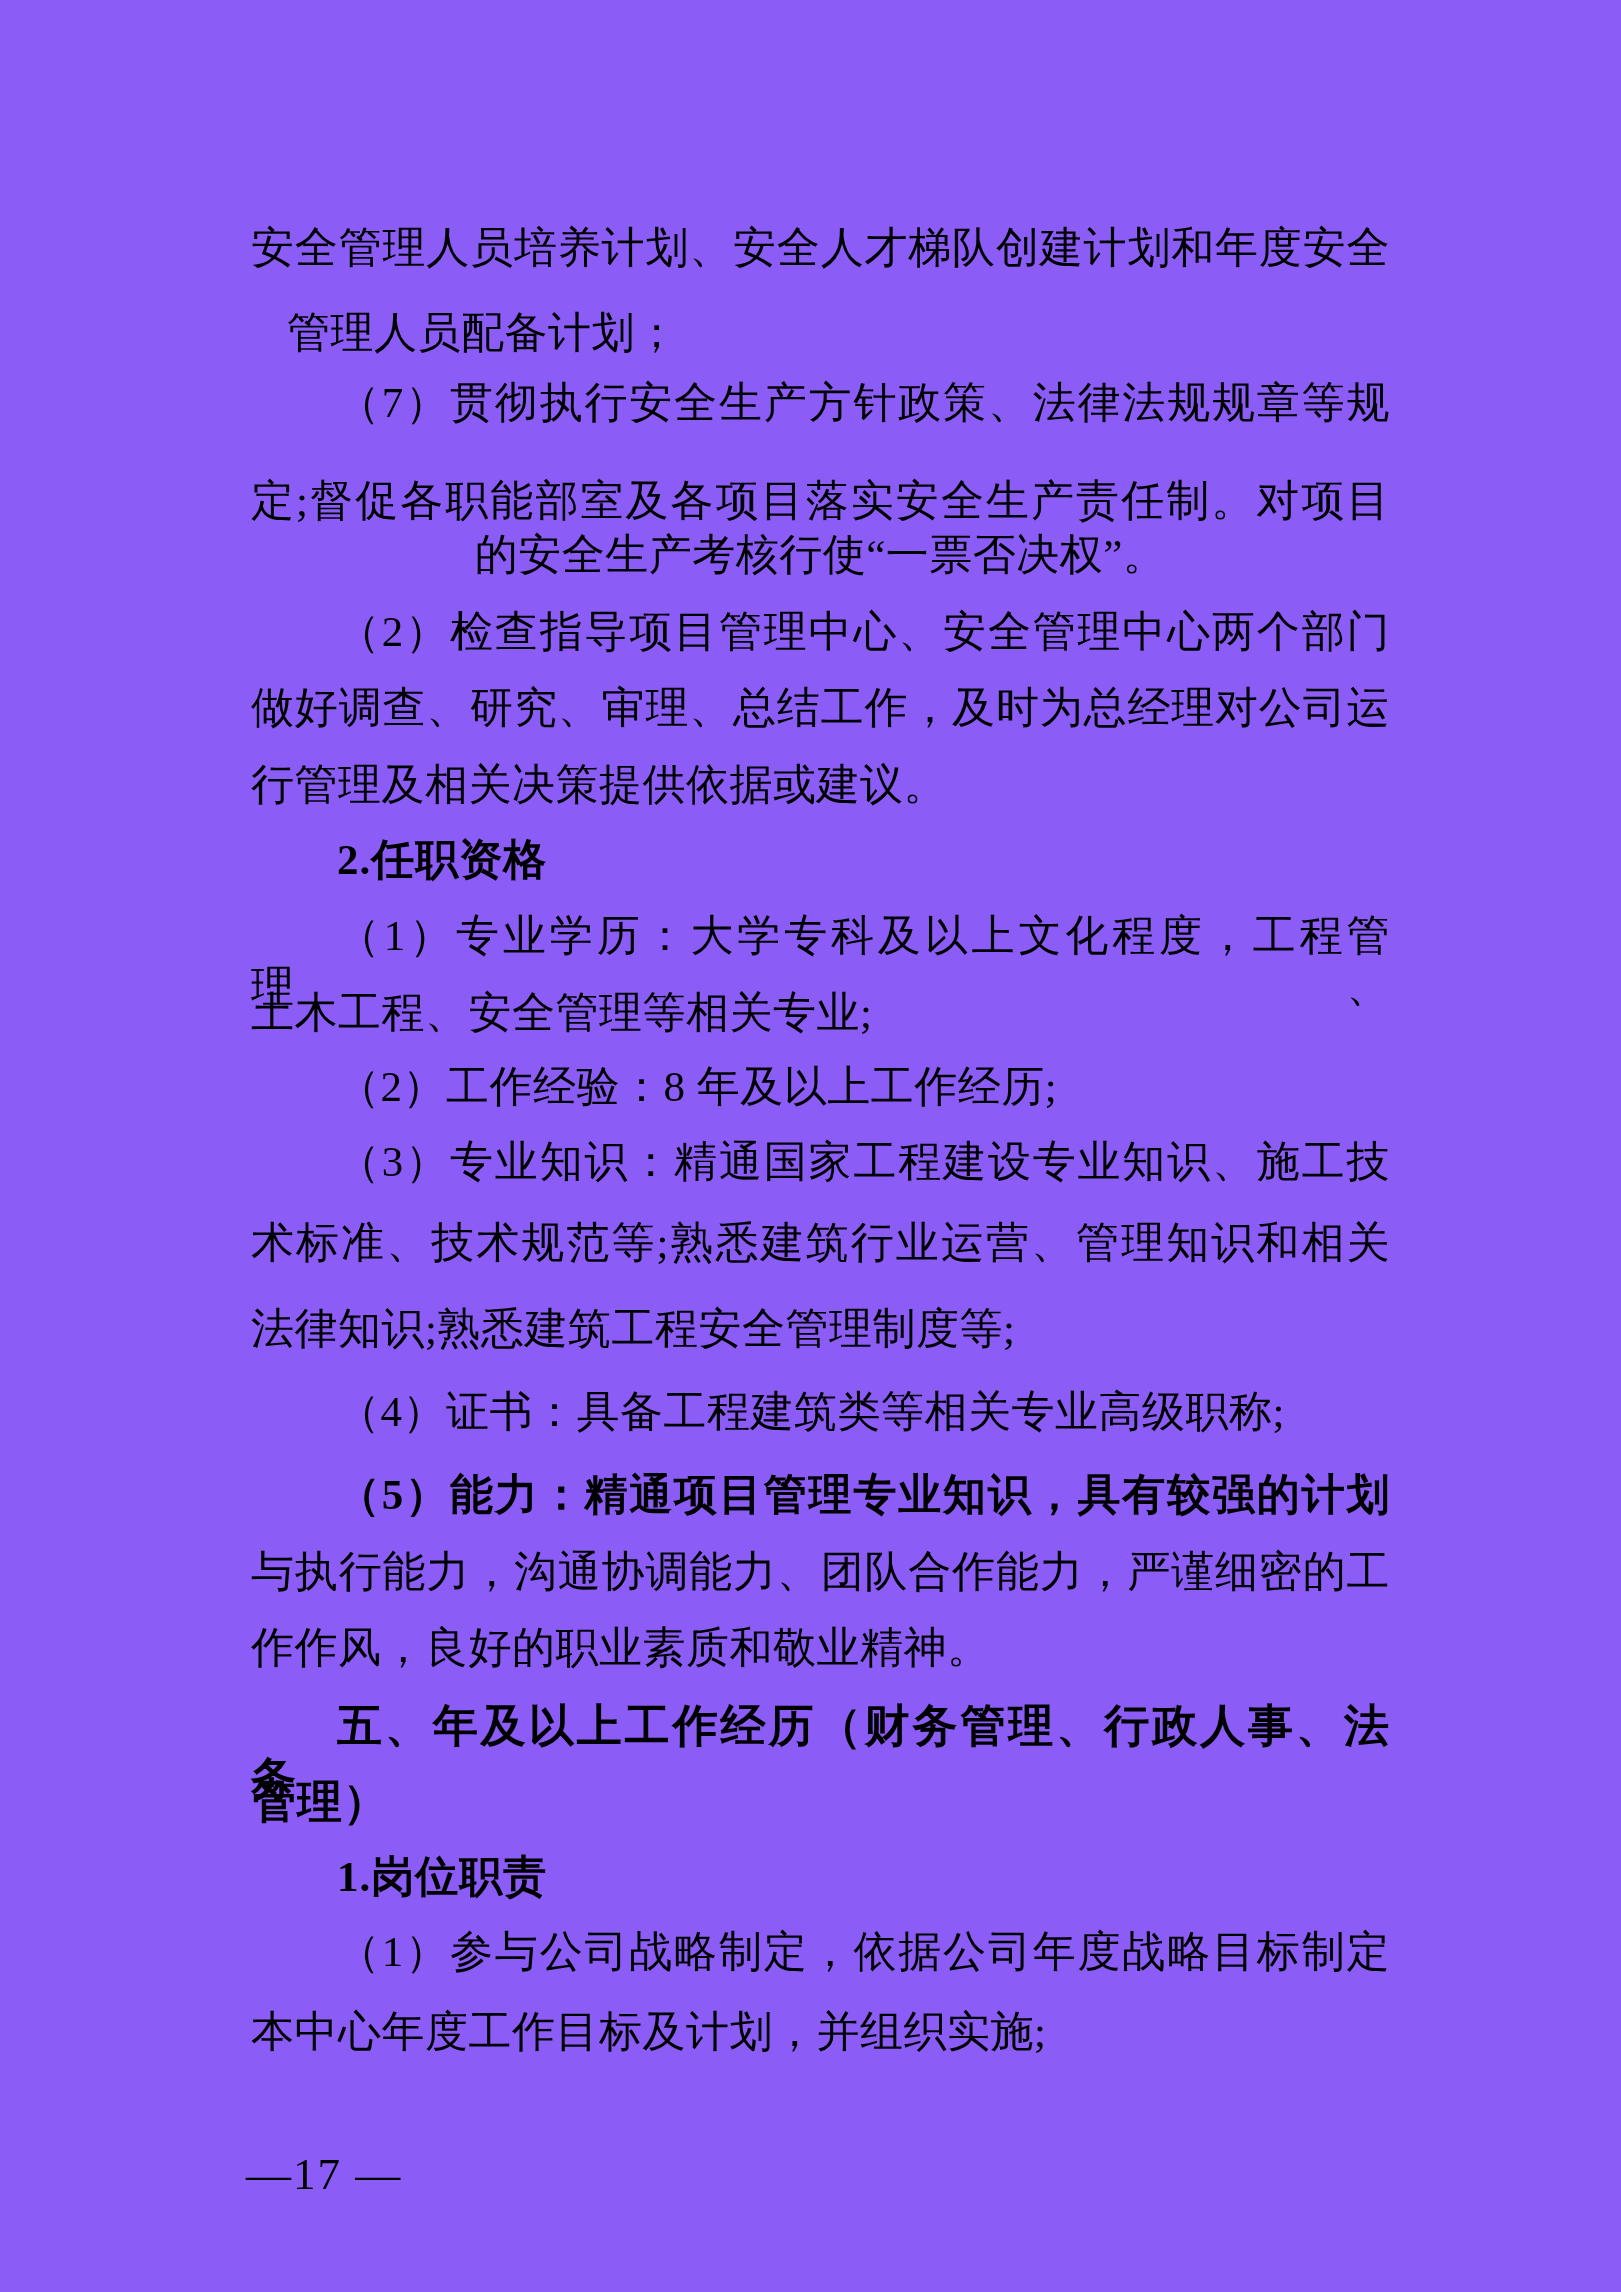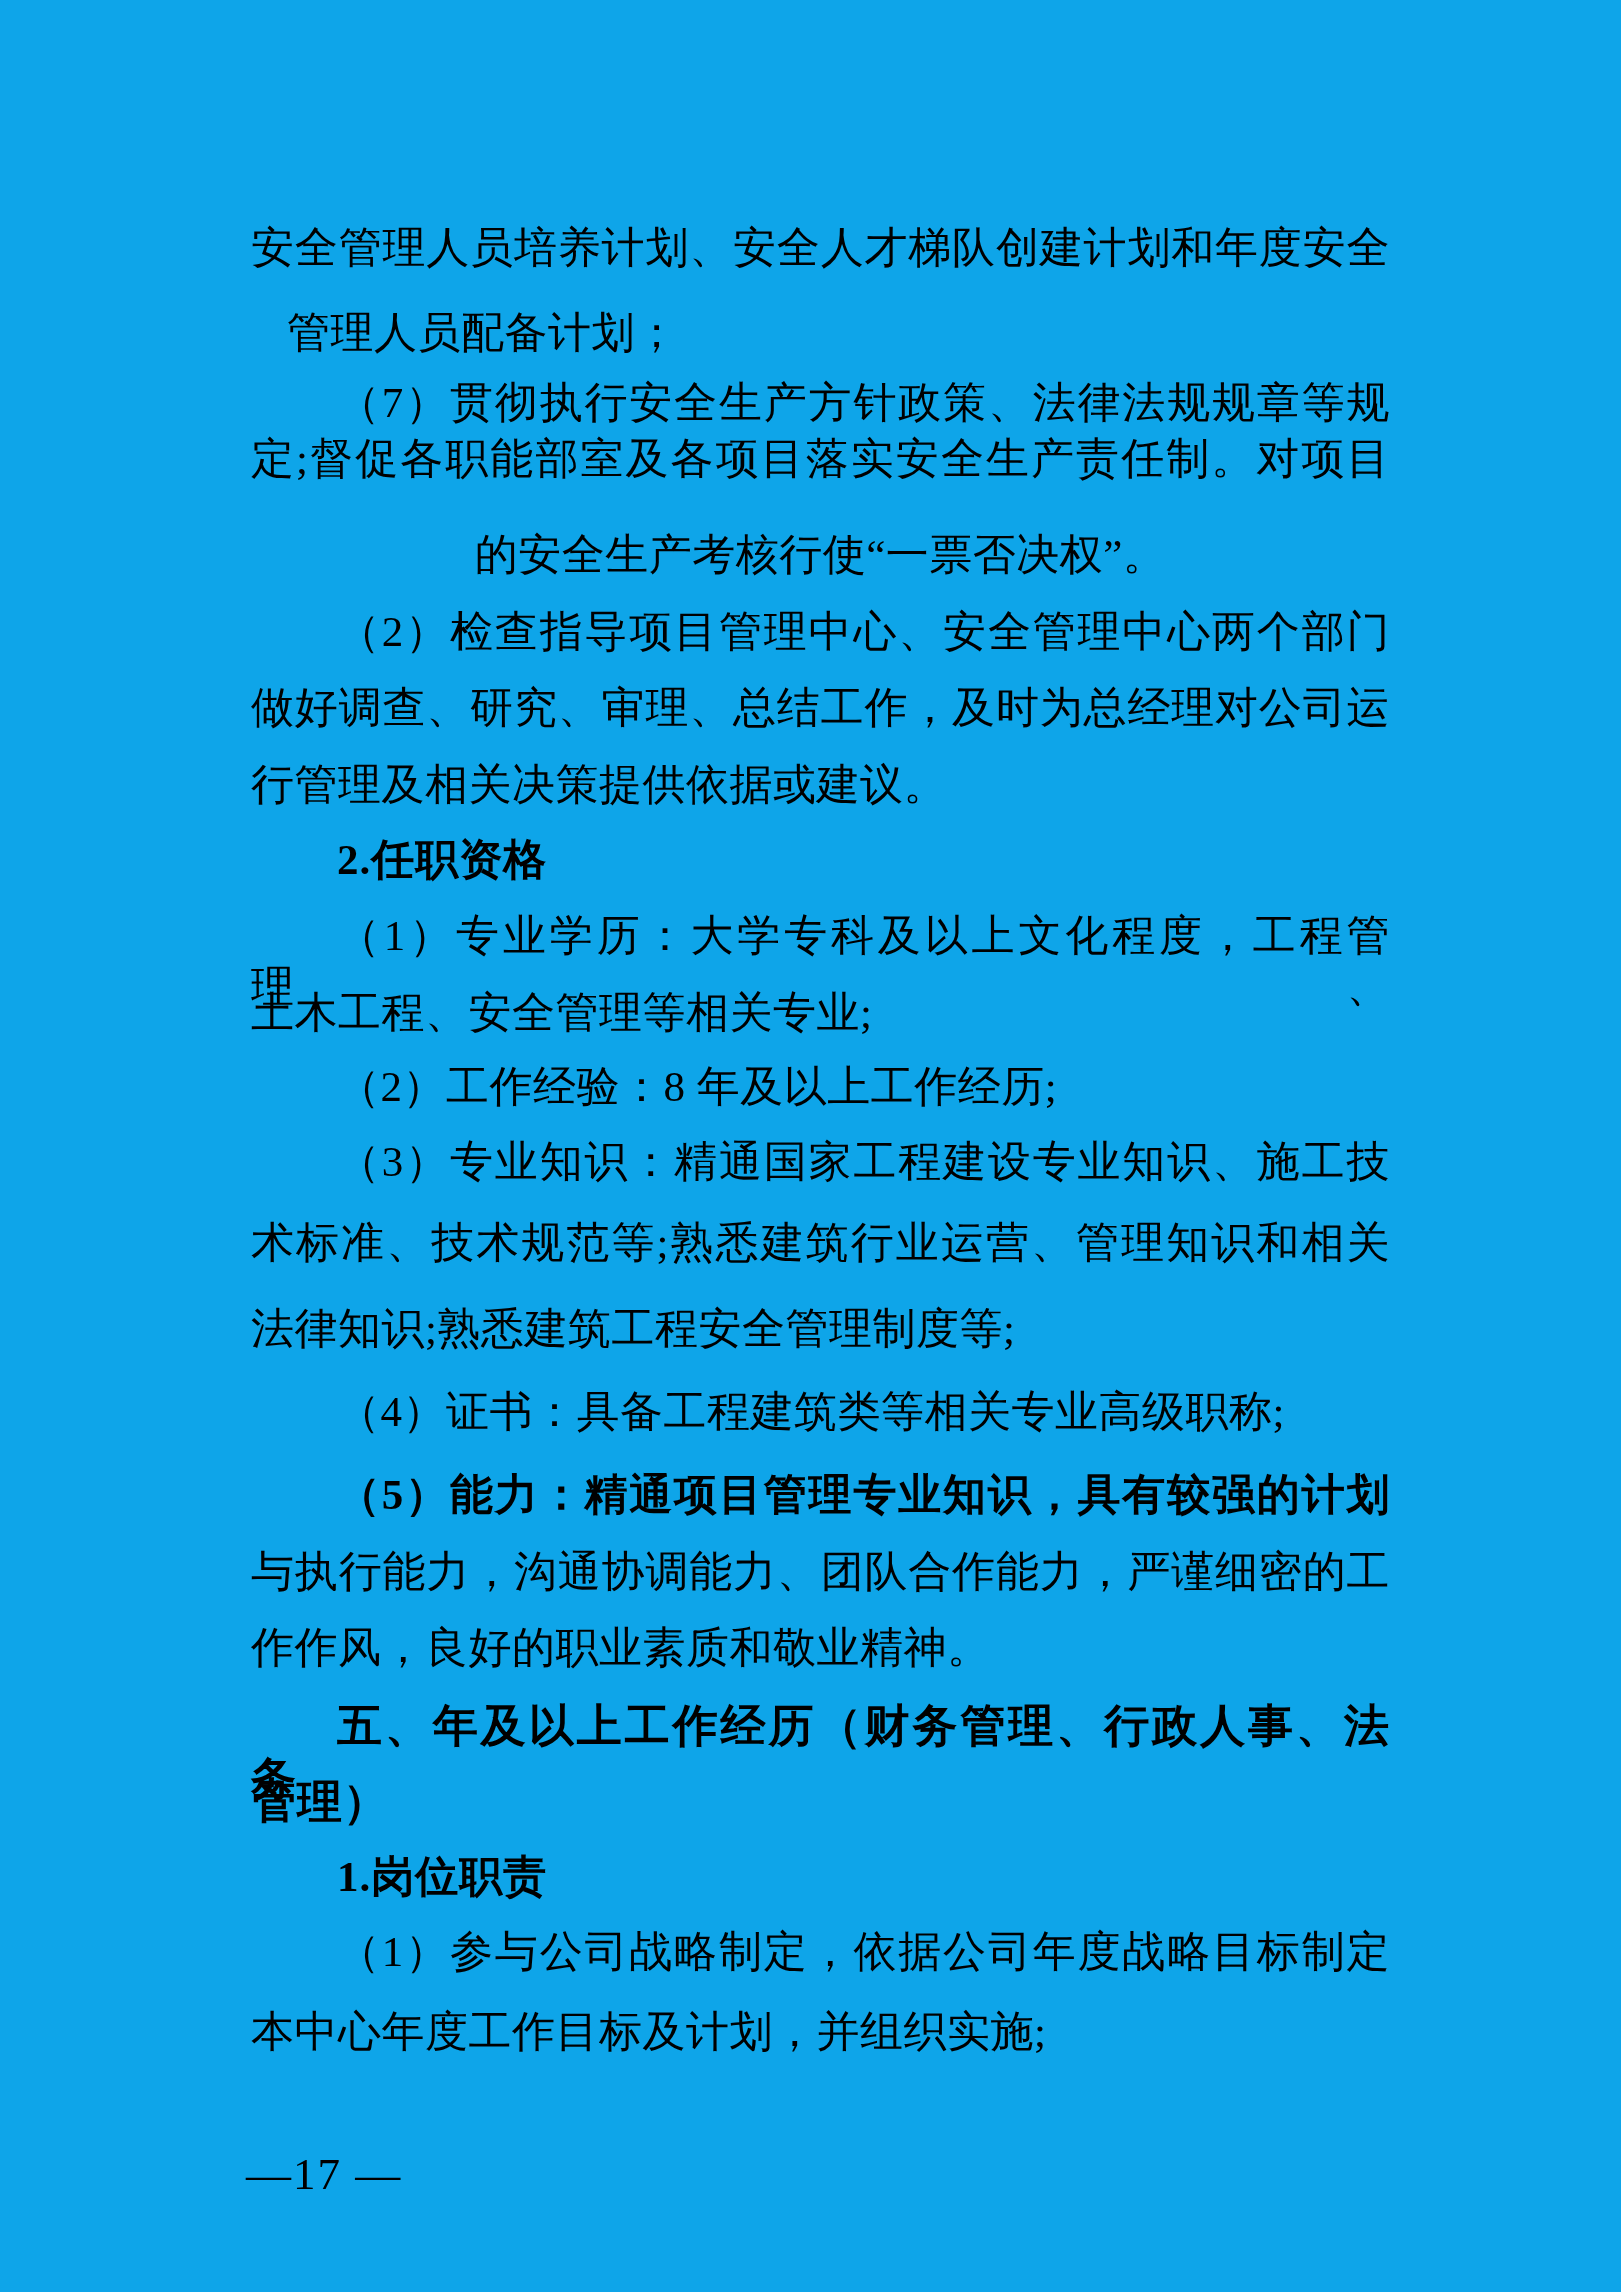--- a/index.html
+++ b/index.html
@@ -4,21 +4,21 @@
 <style>
   html, body {
     margin: 0;
     padding: 0;
     background: #ffffff;
   }
   .page {
     position: relative;
     width: 1621px;
     height: 2293px;
-    background: #0ea5e9;
+    background: #8b5cf6;
     color: #000000;
     font-family: "Liberation Serif", "DejaVu Serif", serif;
     overflow: hidden;
   }
   .line {
     position: absolute;
     left: 251px;
     width: 1139px;
     font-size: 43px;
     line-height: 1.18;
@@ -56,21 +56,21 @@
   }
 </style>
 </head>
 <body>
 
 <div class="page">
   <div class="content">
       <div class="line body justify" style="top: 223px;">安全管理人员培养计划、安全人才梯队创建计划和年度安全</div>
       <div class="line body" style="top: 308px; margin-left: 36px;">管理人员配备计划；</div>
       <div class="line body indent justify" style="top: 378px;">（7）贯彻执行安全生产方针政策、法律法规规章等规</div>
-      <div class="line body justify" style="top: 434px; font-family: Liberation Serif, serif;">定;督促各职能部室及各项目落实安全生产责任制。对项目</div>
+      <div class="line body justify" style="top: 476px; font-family: Liberation Serif, serif;">定;督促各职能部室及各项目落实安全生产责任制。对项目</div>
       <div class="line body" style="top: 530px; text-align: center;">的安全生产考核行使“一票否决权”。</div>
       <div class="line body indent justify" style="top: 607px;">（2）检查指导项目管理中心、安全管理中心两个部门</div>
       <div class="line body justify" style="top: 683px;">做好调查、研究、审理、总结工作，及时为总经理对公司运</div>
       <div class="line body" style="top: 760px;">行管理及相关决策提供依据或建议。</div>
       <div class="line subhead indent" style="top: 835px;">2.任职资格</div>
       <div class="line body indent justify" style="top: 911px;">（1）专业学历：大学专科及以上文化程度，工程管理、</div>
       <div class="line body" style="top: 988px;">土木工程、安全管理等相关专业;</div>
       <div class="line body indent" style="top: 1062px;">（2）工作经验：8 年及以上工作经历;</div>
       <div class="line body indent justify" style="top: 1137px;">（3）专业知识：精通国家工程建设专业知识、施工技</div>
       <div class="line body justify" style="top: 1218px;">术标准、技术规范等;熟悉建筑行业运营、管理知识和相关</div>

